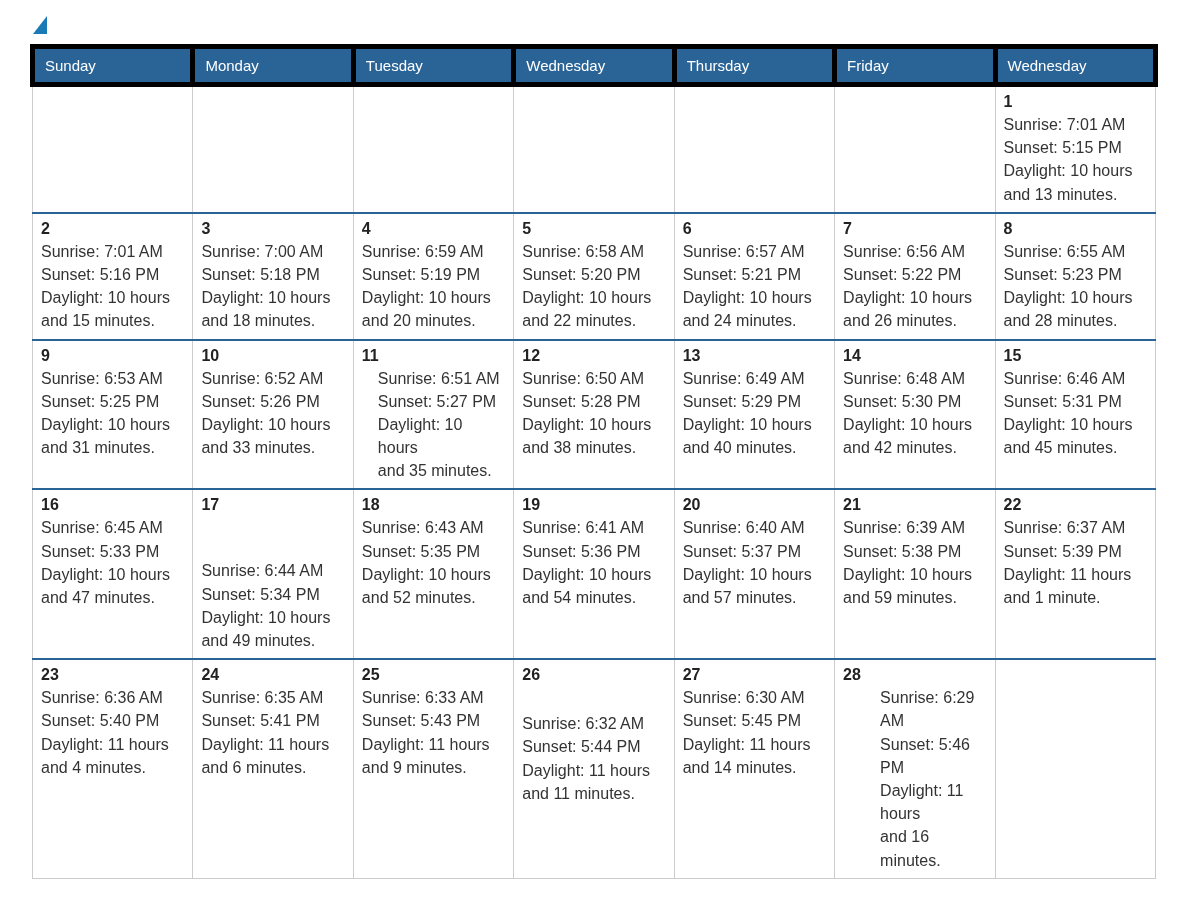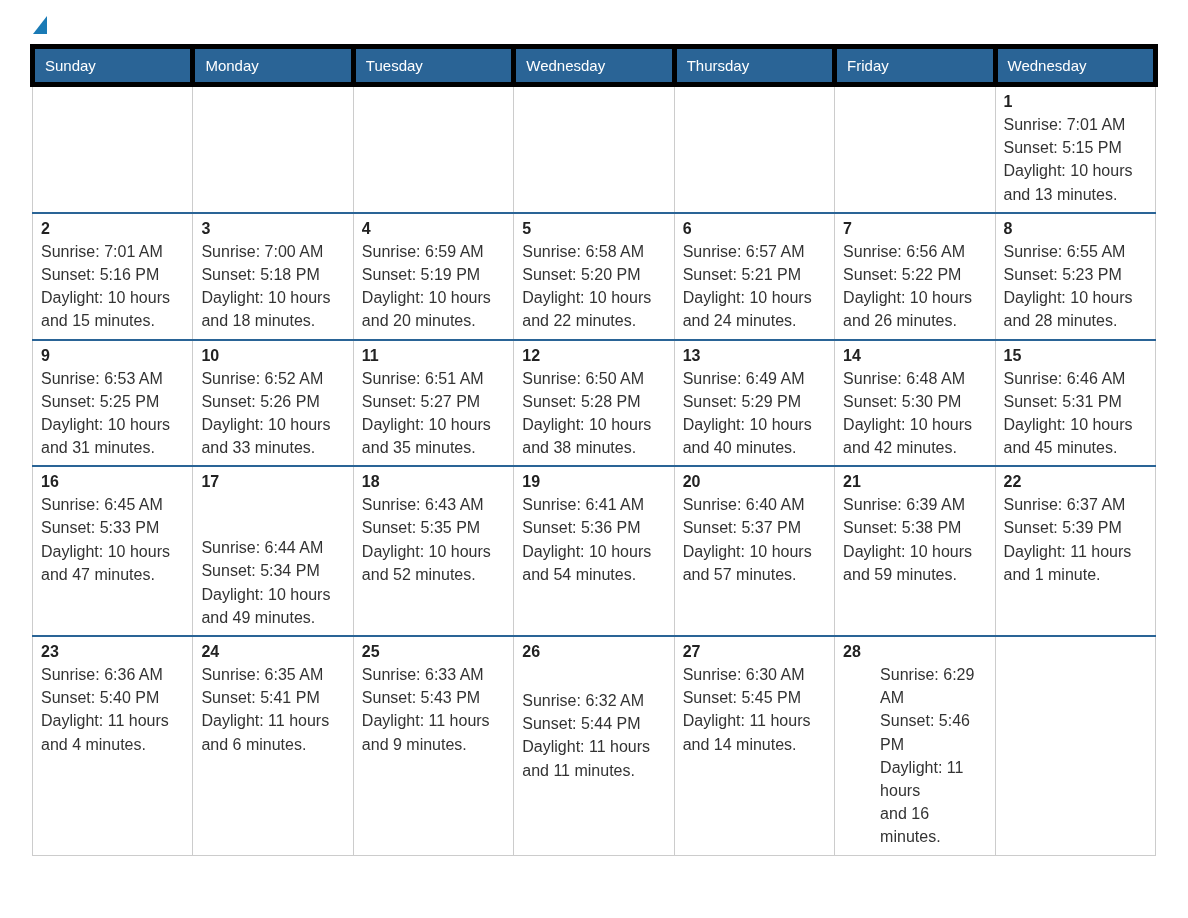--- a/index.html
+++ b/index.html
@@ -208,21 +208,21 @@
         </td>
         <td>
           <span class="day-number">10</span>
           <div class="day-info" style="white-space: pre-line;">Sunrise: 6:52 AM
 Sunset: 5:26 PM
 Daylight: 10 hours
 and 33 minutes.</div>
         </td>
         <td>
           <span class="day-number">11</span>
-          <div class="day-info" style="white-space: pre-line;">Sunrise: 6:51 AM
+          <div class="day-info" style="white-space: pre-line; margin-left: 16px;">Sunrise: 6:51 AM
 Sunset: 5:27 PM
 Daylight: 10 hours
 and 35 minutes.</div>
         </td>
         <td>
           <span class="day-number">12</span>
           <div class="day-info" style="white-space: pre-line;">Sunrise: 6:50 AM
 Sunset: 5:28 PM
 Daylight: 10 hours
 and 38 minutes.</div>

